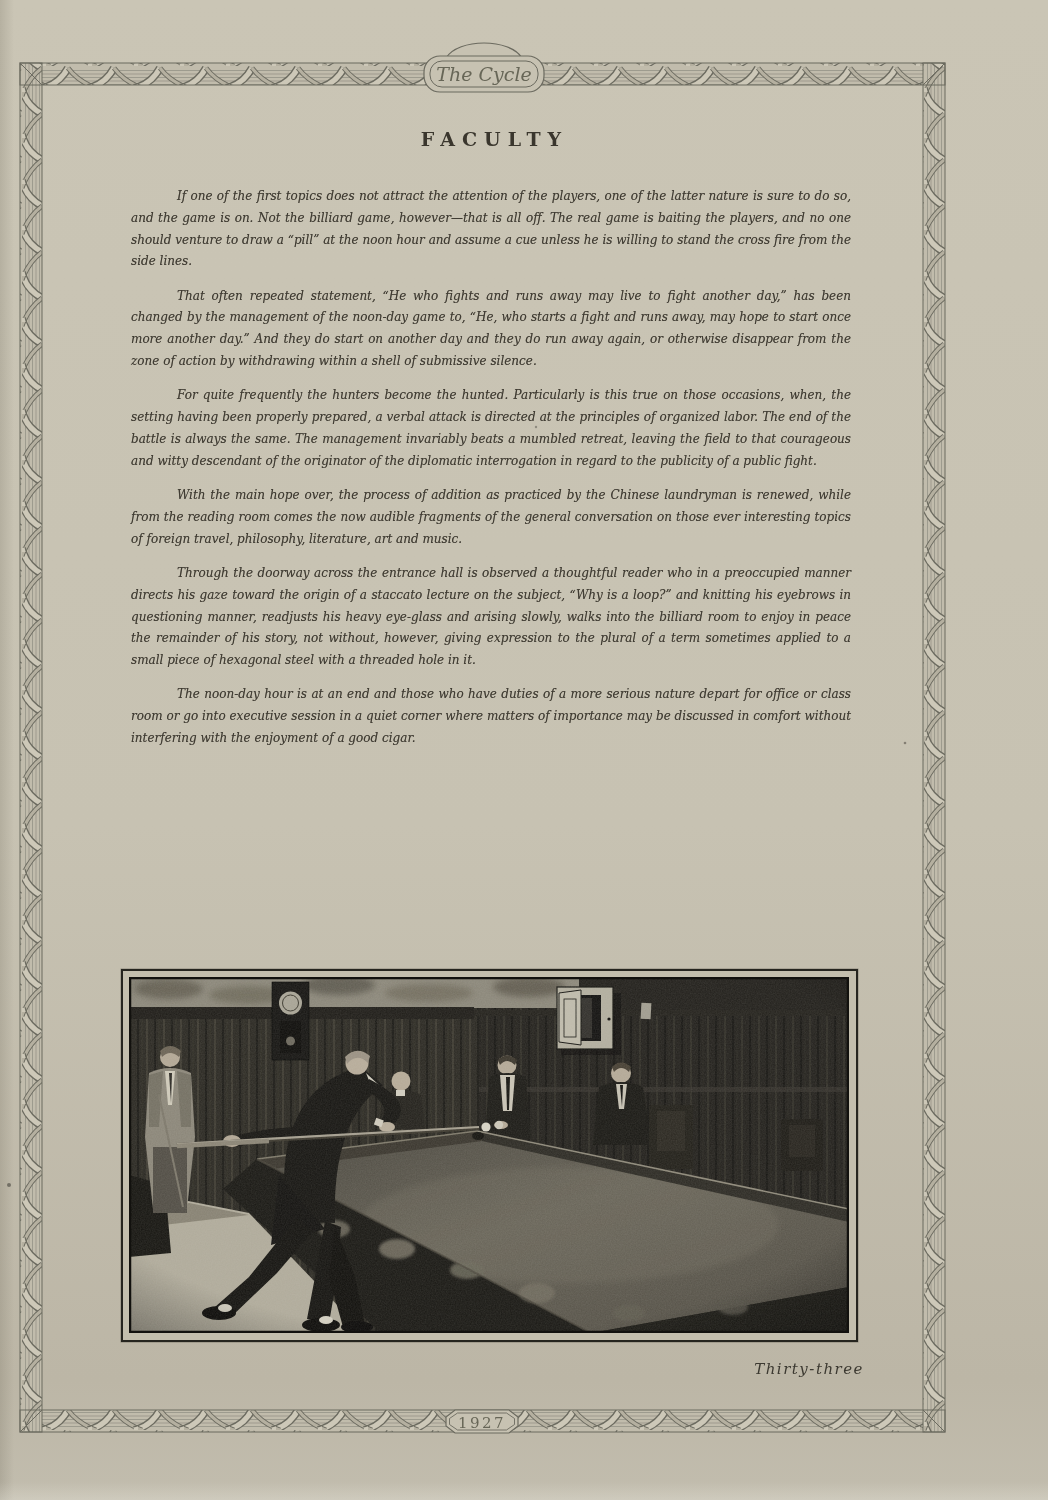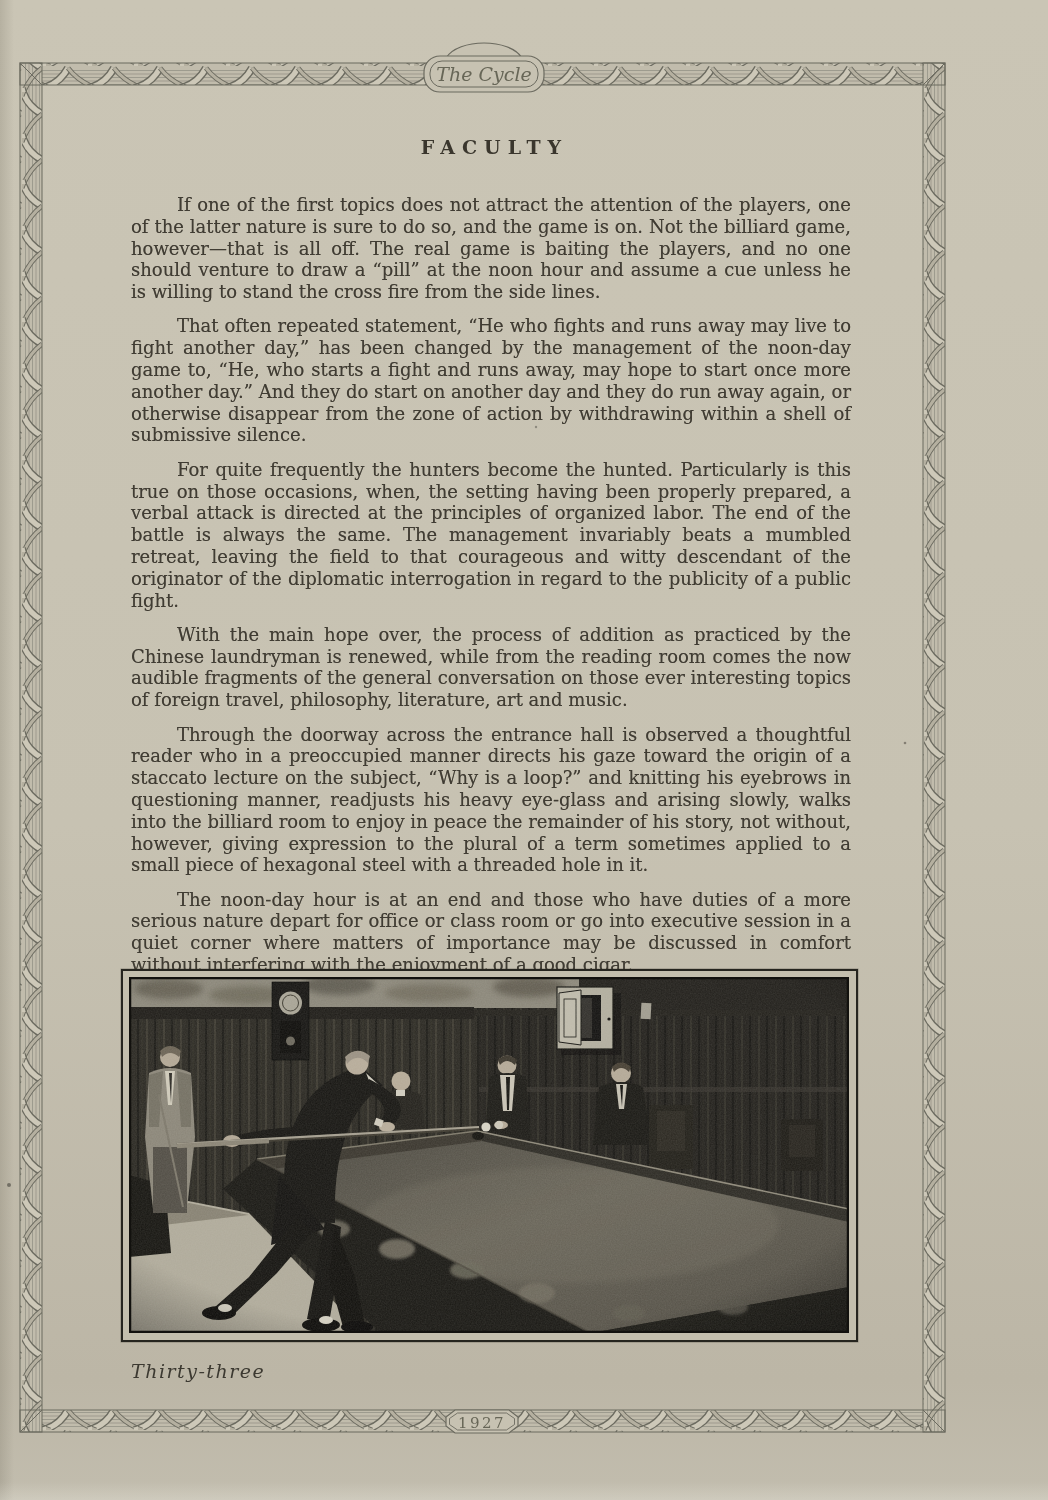--- a/index.html
+++ b/index.html
@@ -13,37 +13,38 @@
   
   .edge-shade-left{position:absolute;left:0;top:0;width:14px;height:100%;
     background:linear-gradient(90deg,rgba(90,85,70,.18),rgba(90,85,70,0));}
   .edge-shade-bottom{position:absolute;left:0;bottom:0;width:100%;height:18px;
     background:linear-gradient(0deg,rgba(230,228,218,.35),rgba(230,228,218,0));}
   .border-svg{position:absolute;left:0;top:0;pointer-events:none;}
   .article{
     position:absolute;left:131px;top:124px;width:720px;color:#3e3a31;
   }
   .article h1{
-    margin:12px 0 36px 0;text-align:center;font-size:19px;font-weight:bold;
+    margin:4px 0 36px 0;text-align:center;font-size:19px;font-weight:bold;
     letter-spacing:7px;padding-left:7px;color:#3a362d;
   }
   .article p{
-    margin:0 0 12.5px 0;font-size:18px;line-height:21.8px;text-align:justify;
+    margin:0 0 12.5px 0;font-size:12px;line-height:21.8px;text-align:justify;
     text-indent:46px;color:#403c33;
     text-shadow:0 0 .4px rgba(62,58,49,.55);
+    font-style:italic;
   }
   figure.photo{
     position:absolute;left:121px;top:969px;width:737px;height:373px;margin:0;
     box-sizing:border-box;border:2.5px solid #26251f;background:#c3bead;
     padding:6px;box-shadow:0 0 0 .5px rgba(60,56,46,.4);
   }
   figure.photo svg{display:block;width:720px;height:356px;}
   .page-number{
-    position:absolute;left:131px;top:1360px;width:720px;
-    font-size:19px;font-style:italic;letter-spacing:1.5px;color:#3c3931;
+    position:absolute;left:144px;top:1360px;width:720px;text-align:right;
+    font-size:15px;font-style:italic;letter-spacing:1.5px;color:#3c3931;
   }
 </style>
 </head>
 <body>
 
 <div class="page">
 
   <div class="edge-shade-left"></div>
   <div class="edge-shade-bottom"></div>
 

